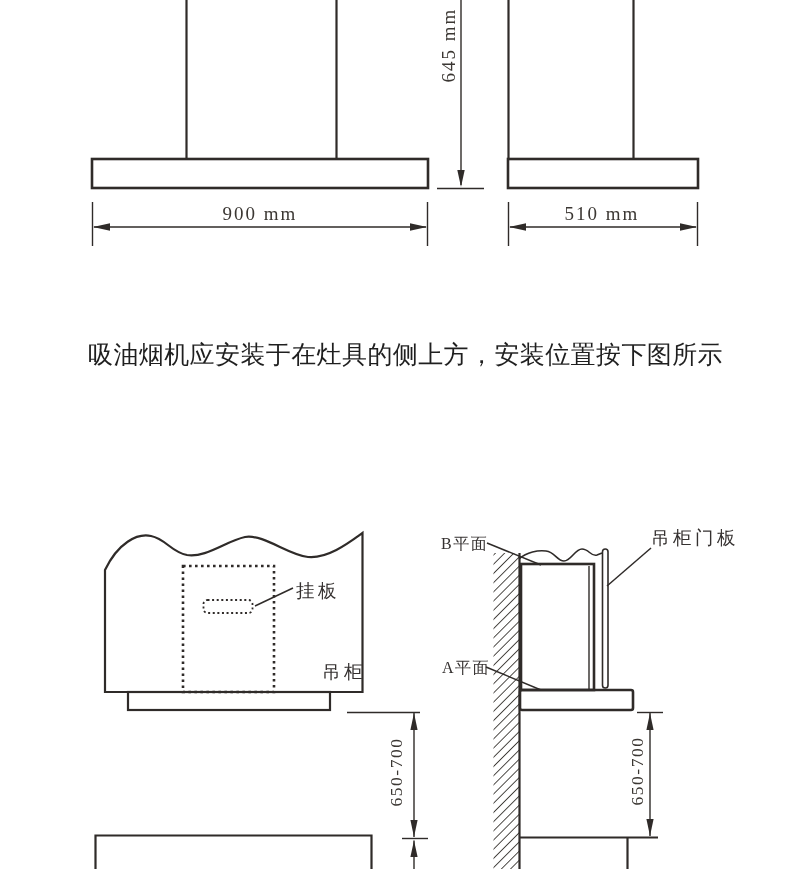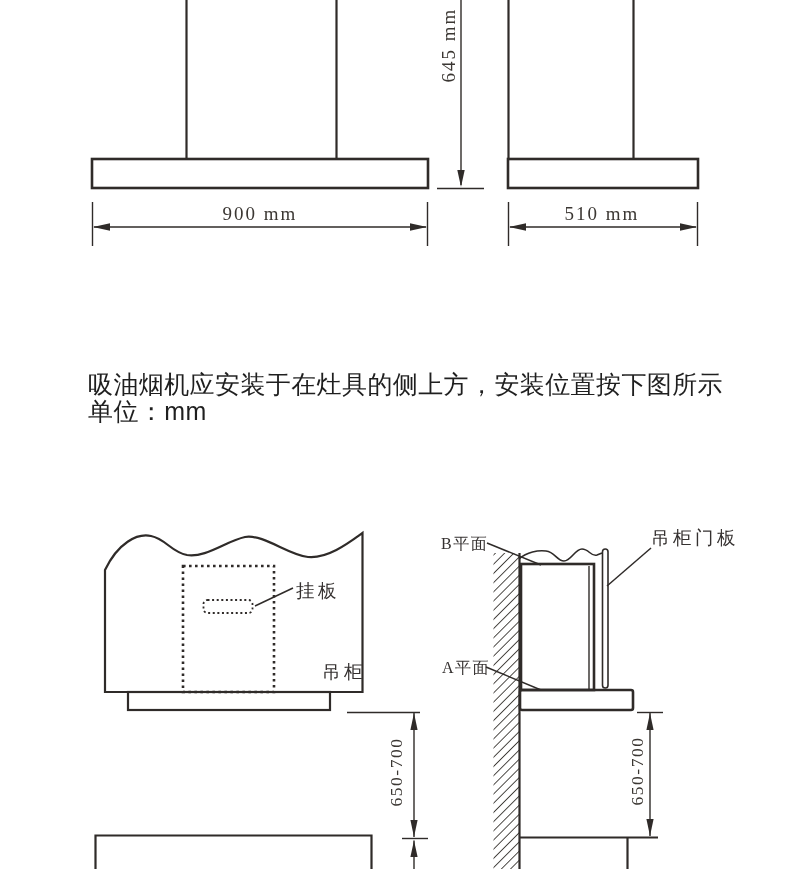--- a/index.html
+++ b/index.html
@@ -29,21 +29,21 @@
   }
   .cn-label-sm {
     font-family:"Liberation Serif", serif;
     fill:#353130; font-size:16px; letter-spacing:1.5px;
   }
   .intro-line {
     position:absolute; left:88px; color:#1f1f1f;
     font-size:25px; letter-spacing:0.4px; white-space:nowrap;
     font-family:"Liberation Sans", sans-serif;
   }
-  #intro-line-1 { top:368px; }
+  #intro-line-1 { top:338px; }
   #intro-line-2 { top:395px; }
 </style>
 </head>
 <body>
 
 <div class="page">
 
   <svg class="diagram-svg" width="790" height="869" viewBox="0 0 790 869">
     <defs>
       <pattern id="hatch" width="6.5" height="6.5" patternUnits="userSpaceOnUse" patternTransform="rotate(45)">
@@ -131,15 +131,14 @@
     <g>
       <line class="stroke w-thin" x1="637" y1="712.5" x2="663" y2="712.5"></line>
       <line class="stroke w-thin" x1="650" y1="713" x2="650" y2="836"></line>
       <polygon class="fillshape" points="650,713 646.4,730 653.6,730"></polygon>
       <polygon class="fillshape" points="650,836 646.4,819 653.6,819"></polygon>
       <text class="dim-text-v" transform="translate(643,771) rotate(-90)" text-anchor="middle">650-700</text>
     </g>
   </svg>
 
   <div class="intro-line" id="intro-line-1">吸油烟机应安装于在灶具的侧上方，安装位置按下图所示</div>
-  <div class="intro-line" id="intro-line-2">单位：mm</div>
 
 </div>
 
 </body></html>

